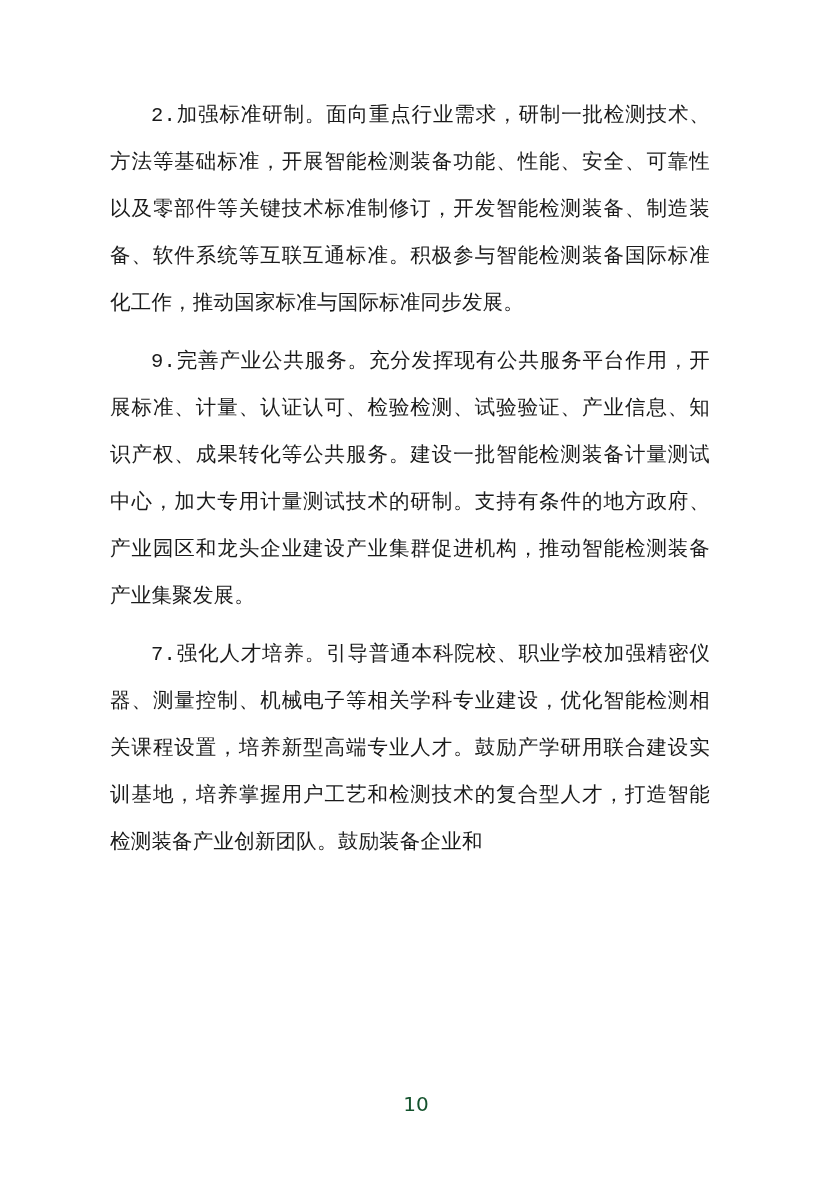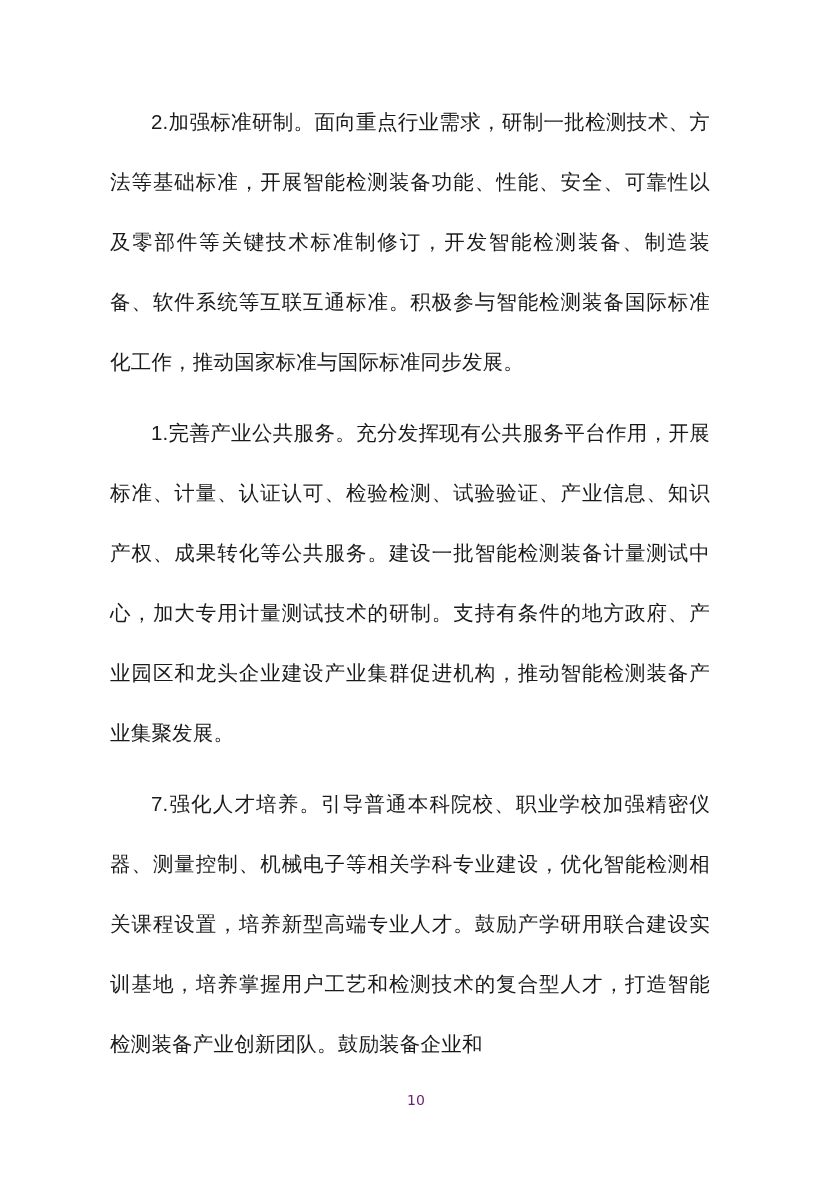--- a/index.html
+++ b/index.html
@@ -18,48 +18,48 @@
     box-sizing: border-box;
     overflow: hidden;
   }
   .content {
     position: absolute;
     left: 110px;
     top: 92px;
     width: 600px;
   }
   .para {
-    font-family: Liberation Sans, sans-serif;
+    font-family: Liberation Mono, monospace;
     font-size: 20.5px;
-    line-height: 60px;
+    line-height: 47px;
     color: #1a1a1a;
     text-align: justify;
     text-justify: inter-character;
     text-indent: 41px;
     margin: 0 0 11px 0;
     letter-spacing: 0.2px;
     word-break: break-all;
   }
   .para:last-of-type {
     margin-bottom: 0;
   }
   .page-number {
     position: absolute;
     left: 0;
     right: 0;
     top: 1092px;
     text-align: center;
     font-family: "DejaVu Sans", sans-serif;
-    font-size: 14px;
-    color: #701a75;
+    font-size: 20px;
+    color: #14532d;
   }
 </style>
 </head>
 <body>
 
 <div class="page">
   <div class="content">
     <p class="para">2.加强标准研制。面向重点行业需求，研制一批检测技术、方法等基础标准，开展智能检测装备功能、性能、安全、可靠性以及零部件等关键技术标准制修订，开发智能检测装备、制造装备、软件系统等互联互通标准。积极参与智能检测装备国际标准化工作，推动国家标准与国际标准同步发展。</p>
-    <p class="para">1.完善产业公共服务。充分发挥现有公共服务平台作用，开展标准、计量、认证认可、检验检测、试验验证、产业信息、知识产权、成果转化等公共服务。建设一批智能检测装备计量测试中心，加大专用计量测试技术的研制。支持有条件的地方政府、产业园区和龙头企业建设产业集群促进机构，推动智能检测装备产业集聚发展。</p>
+    <p class="para">9.完善产业公共服务。充分发挥现有公共服务平台作用，开展标准、计量、认证认可、检验检测、试验验证、产业信息、知识产权、成果转化等公共服务。建设一批智能检测装备计量测试中心，加大专用计量测试技术的研制。支持有条件的地方政府、产业园区和龙头企业建设产业集群促进机构，推动智能检测装备产业集聚发展。</p>
     <p class="para">7.强化人才培养。引导普通本科院校、职业学校加强精密仪器、测量控制、机械电子等相关学科专业建设，优化智能检测相关课程设置，培养新型高端专业人才。鼓励产学研用联合建设实训基地，培养掌握用户工艺和检测技术的复合型人才，打造智能检测装备产业创新团队。鼓励装备企业和</p>
   </div>
   <div class="page-number">10</div>
 </div>
 
 </body></html>

